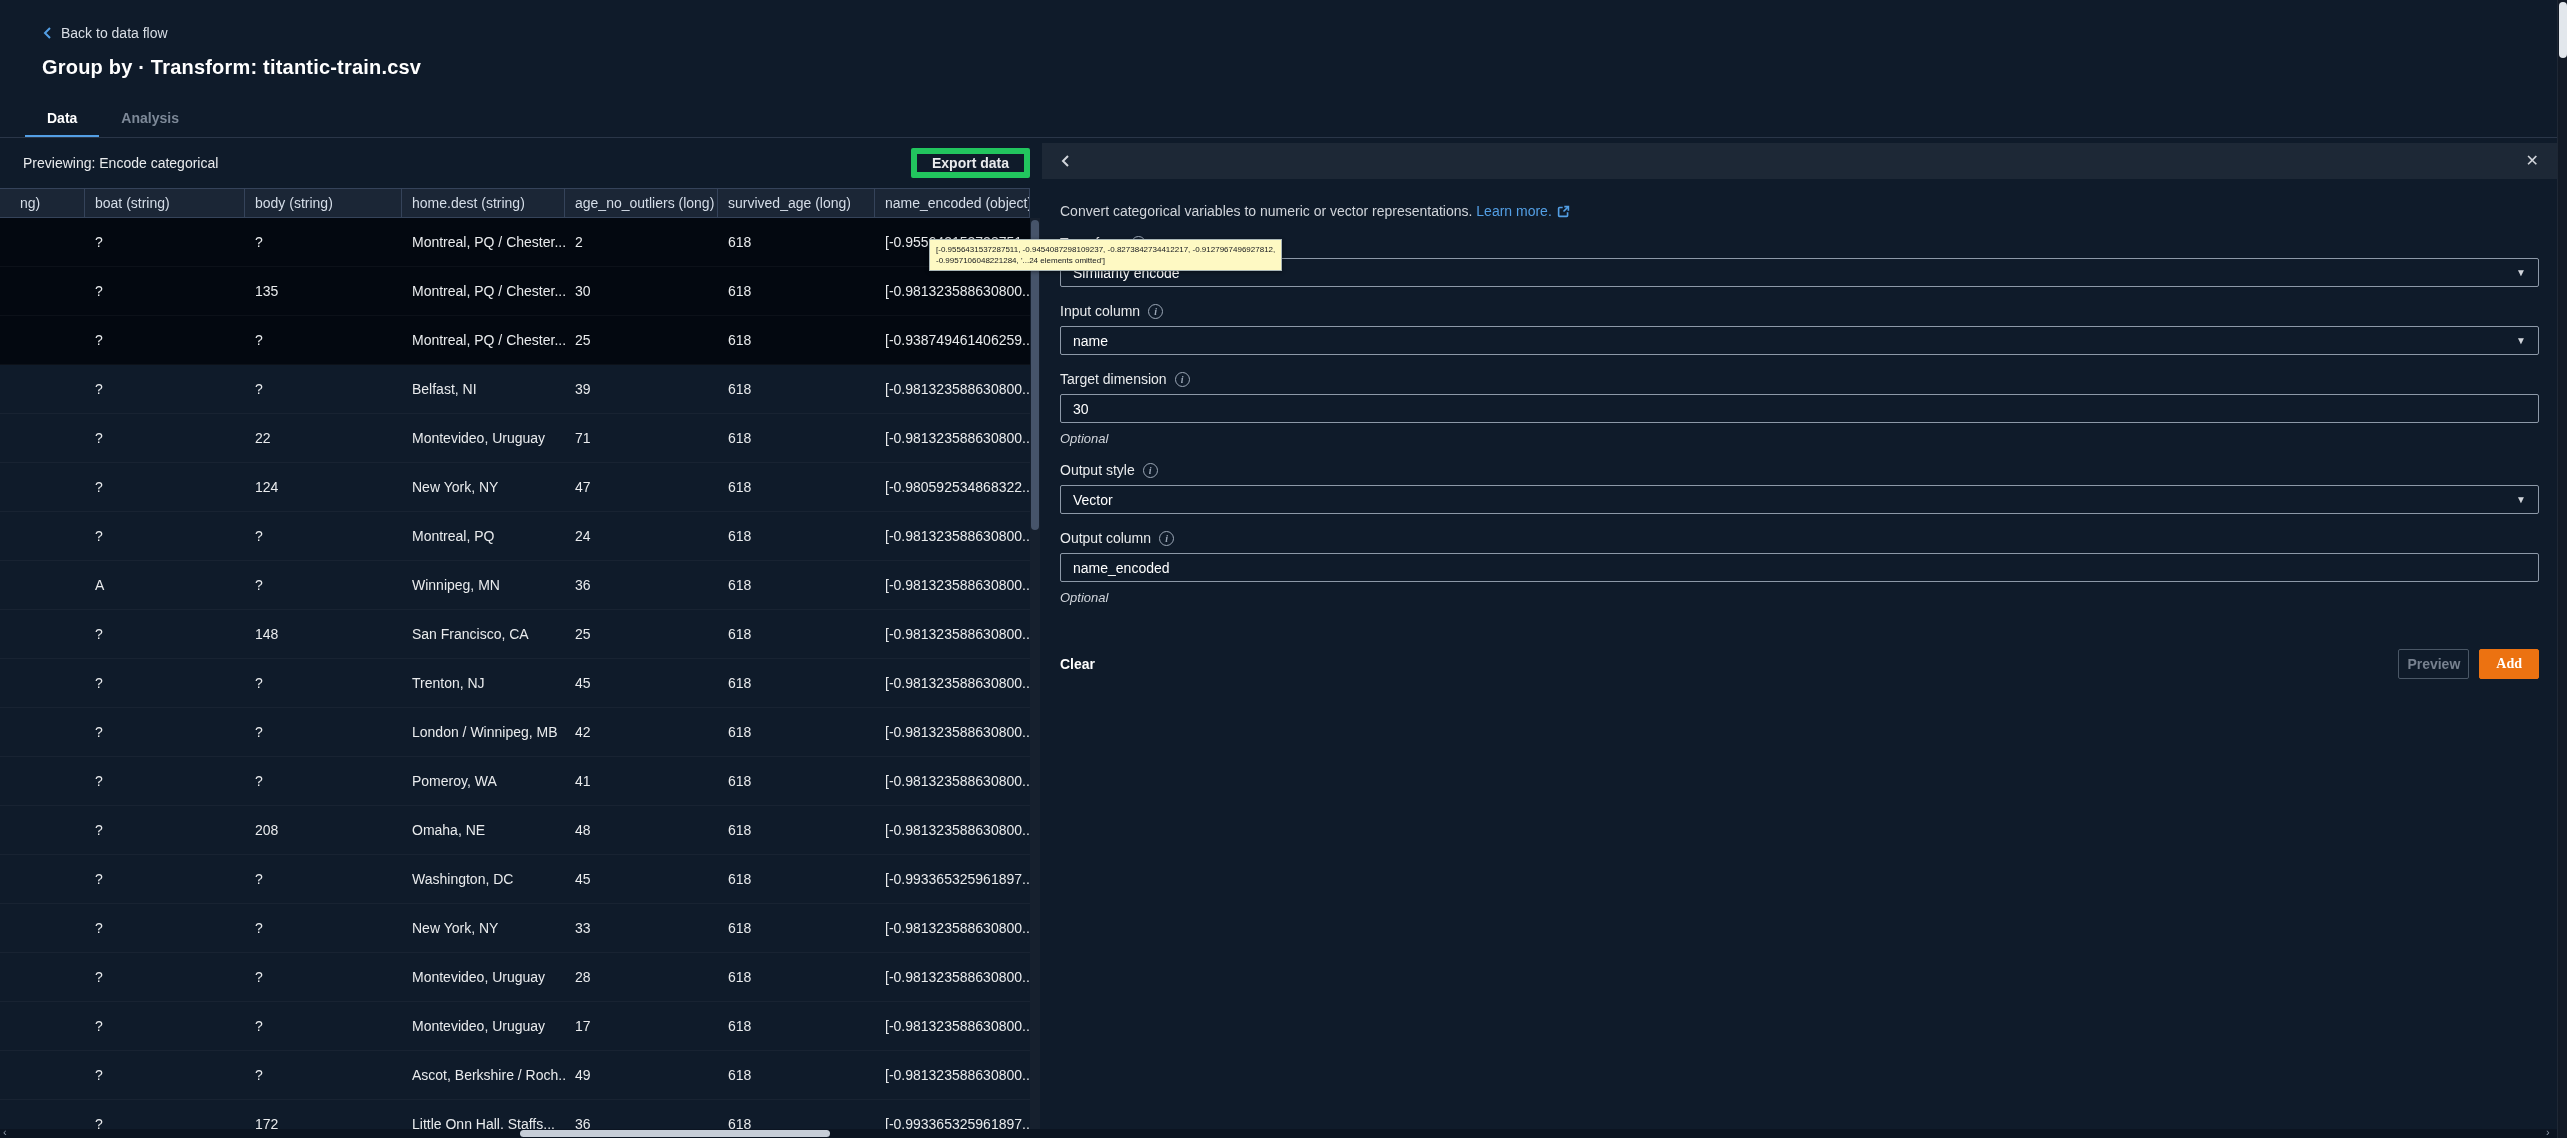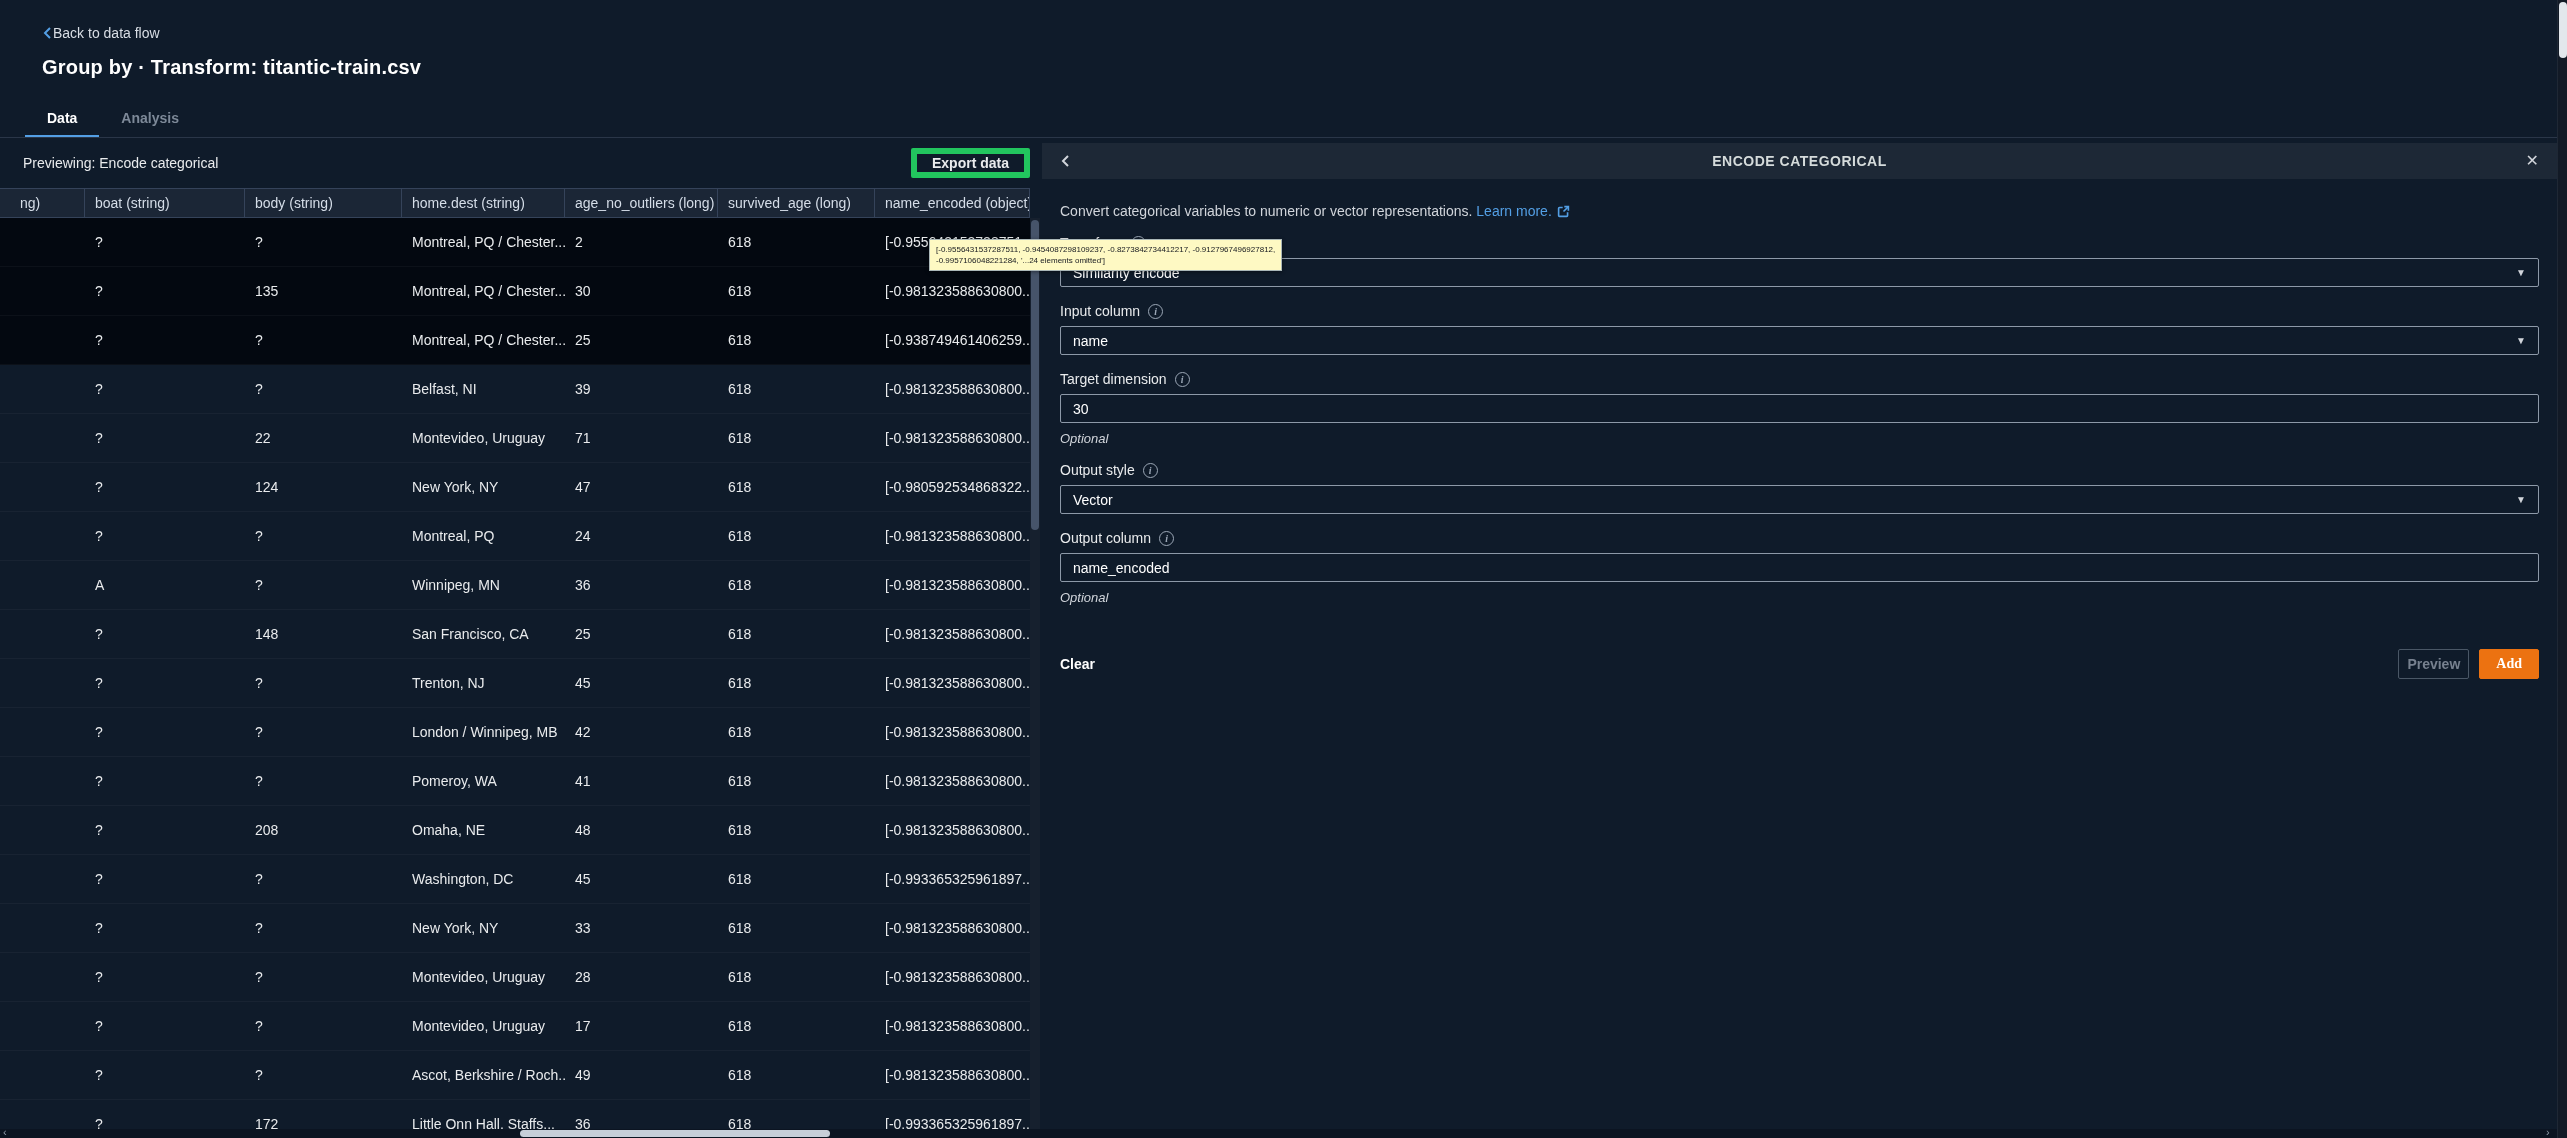--- a/index.html
+++ b/index.html
@@ -1,21 +1,21 @@
 <!DOCTYPE html>
 <html><head>
 <meta charset="utf-8">
 <style>
   *{box-sizing:border-box;margin:0;padding:0}
   html,body{width:2567px;height:1138px;overflow:hidden}
   body{background:#0f1b2a;color:#d1d5db;font-family:"Liberation Sans",sans-serif;font-size:14px;position:relative}
   .page{position:absolute;inset:0}
 
   
-  .back-link{position:absolute;left:42px;top:25px;display:flex;align-items:center;color:#d9dee5;font-size:14px;cursor:pointer}
+  .back-link{position:absolute;left:42px;top:25px;display:flex;align-items:center;gap:8px;color:#d9dee5;font-size:14px;cursor:pointer}
   .page-title{position:absolute;left:42px;top:56px;font-size:20px;font-weight:700;color:#ffffff;letter-spacing:.2px}
   .tabs{position:absolute;left:25px;top:102px;display:flex}
   .tab{padding:8px 22px 9px;font-size:14px;font-weight:700;color:#7d8998;cursor:pointer;border-bottom:3px solid transparent;line-height:16px}
   .tab.active{color:#ffffff;border-bottom-color:#539fe5}
   .tabs-divider{position:absolute;left:0;top:137px;width:2557px;height:1px;background:#2a3648}
 
   
   .preview-bar{position:absolute;left:0;top:143px;width:1040px;height:40px;display:flex;align-items:center;padding:0 10px 0 23px}
   .preview-label{font-size:14px;color:#e9ebed}
   .export-btn{margin-left:auto;height:30px;padding:0 15px;background:transparent;border:6px solid #22c55e;border-radius:2px;color:#e9ebed;font-size:14px;font-weight:700;cursor:pointer;font-family:"Liberation Sans",sans-serif}
@@ -284,21 +284,20 @@
 
   <div class="panel">
     <div class="panel-header">
       <button class="icon-btn">
         <span style="display:flex">
           <svg width="11" height="14" viewBox="0 0 11 14">
               <polyline points="8,2 3,7 8,12" fill="none" stroke="#d1d5db" stroke-width="2"></polyline>
             </svg>
         </span>
       </button>
-      <div class="panel-title">ENCODE CATEGORICAL</div>
       <button class="icon-btn panel-close">
         <span>✕</span>
       </button>
     </div>
 
     <div class="panel-body">
       <p class="desc">
         <span>Convert categorical variables to numeric or vector representations.</span>
         <a>Learn more.</a><span class="ext-icon"><svg width="13" height="13" viewBox="0 0 16 16">
               <path d="M13 9v4a1 1 0 0 1-1 1H3a1 1 0 0 1-1-1V4a1 1 0 0 1 1-1h4" fill="none" stroke="#539fe5" stroke-width="2"></path>

